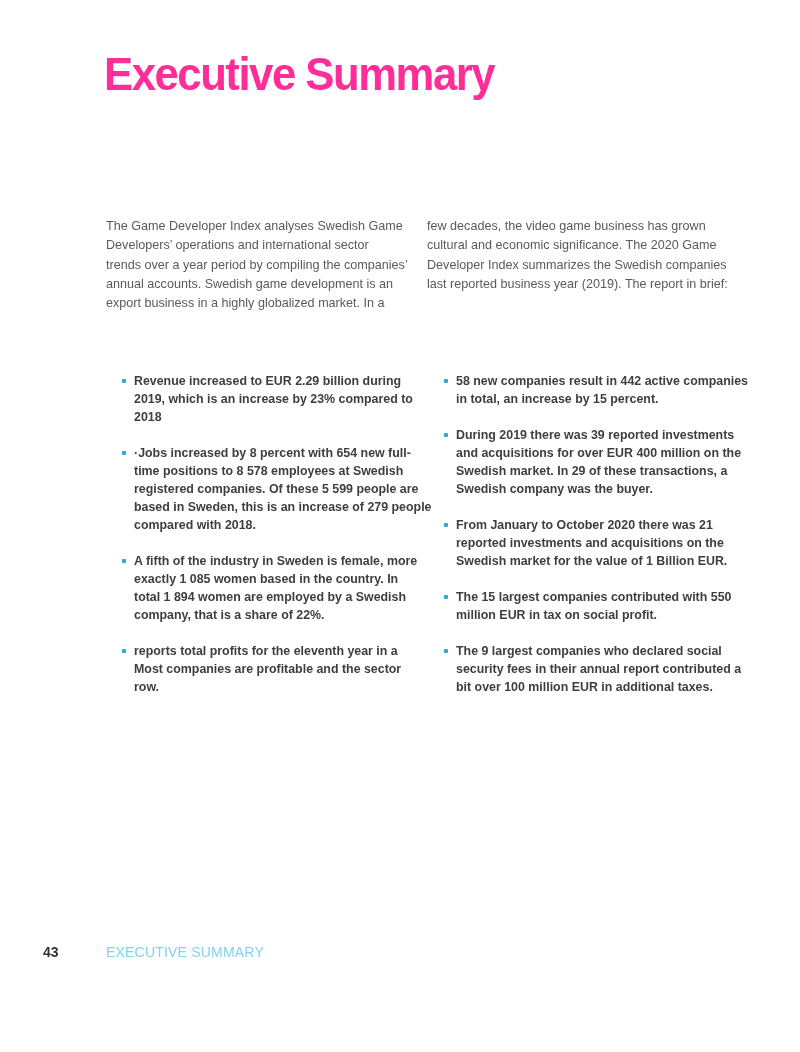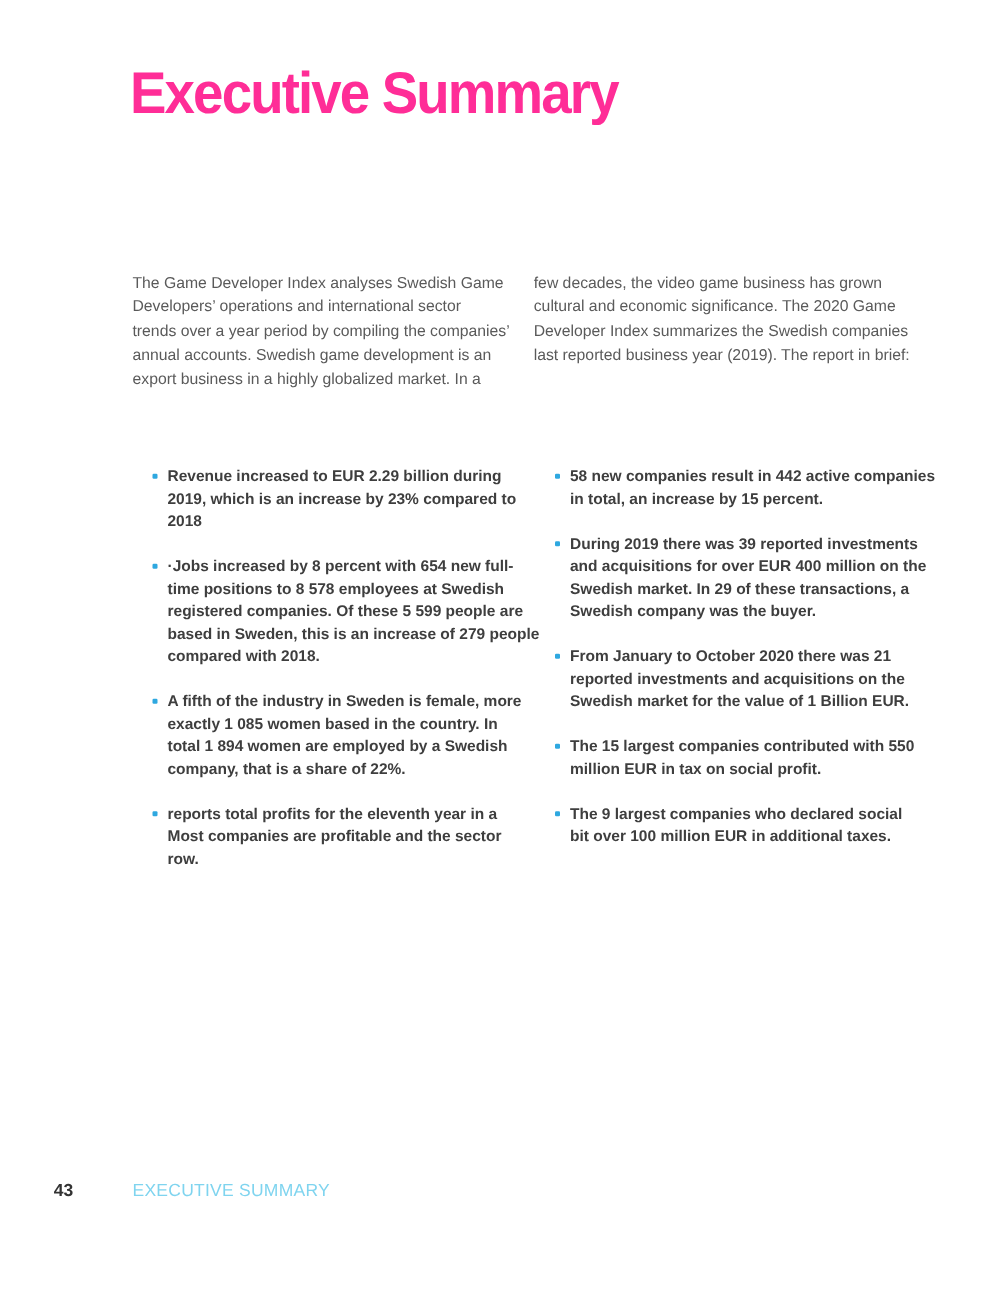--- a/index.html
+++ b/index.html
@@ -118,18 +118,19 @@
     <span class="ln">Swedish market for the value of 1 Billion EUR.</span>
   </li>
   <li>
     <span class="dot"></span>
     <span class="ln"> The 15 largest companies contributed with 550</span>
     <span class="ln">million EUR in tax on social profit.</span>
   </li>
   <li>
     <span class="dot"></span>
     <span class="ln"> The 9 largest companies who declared social</span>
+    <span class="ln">security fees in their annual report contributed a</span>
     <span class="ln">bit over 100 million EUR in additional taxes.</span>
   </li>
 </ul>
 
 <div class="footer-num">43</div>
 <div class="footer-label">EXECUTIVE SUMMARY</div>
 
 </body></html>

